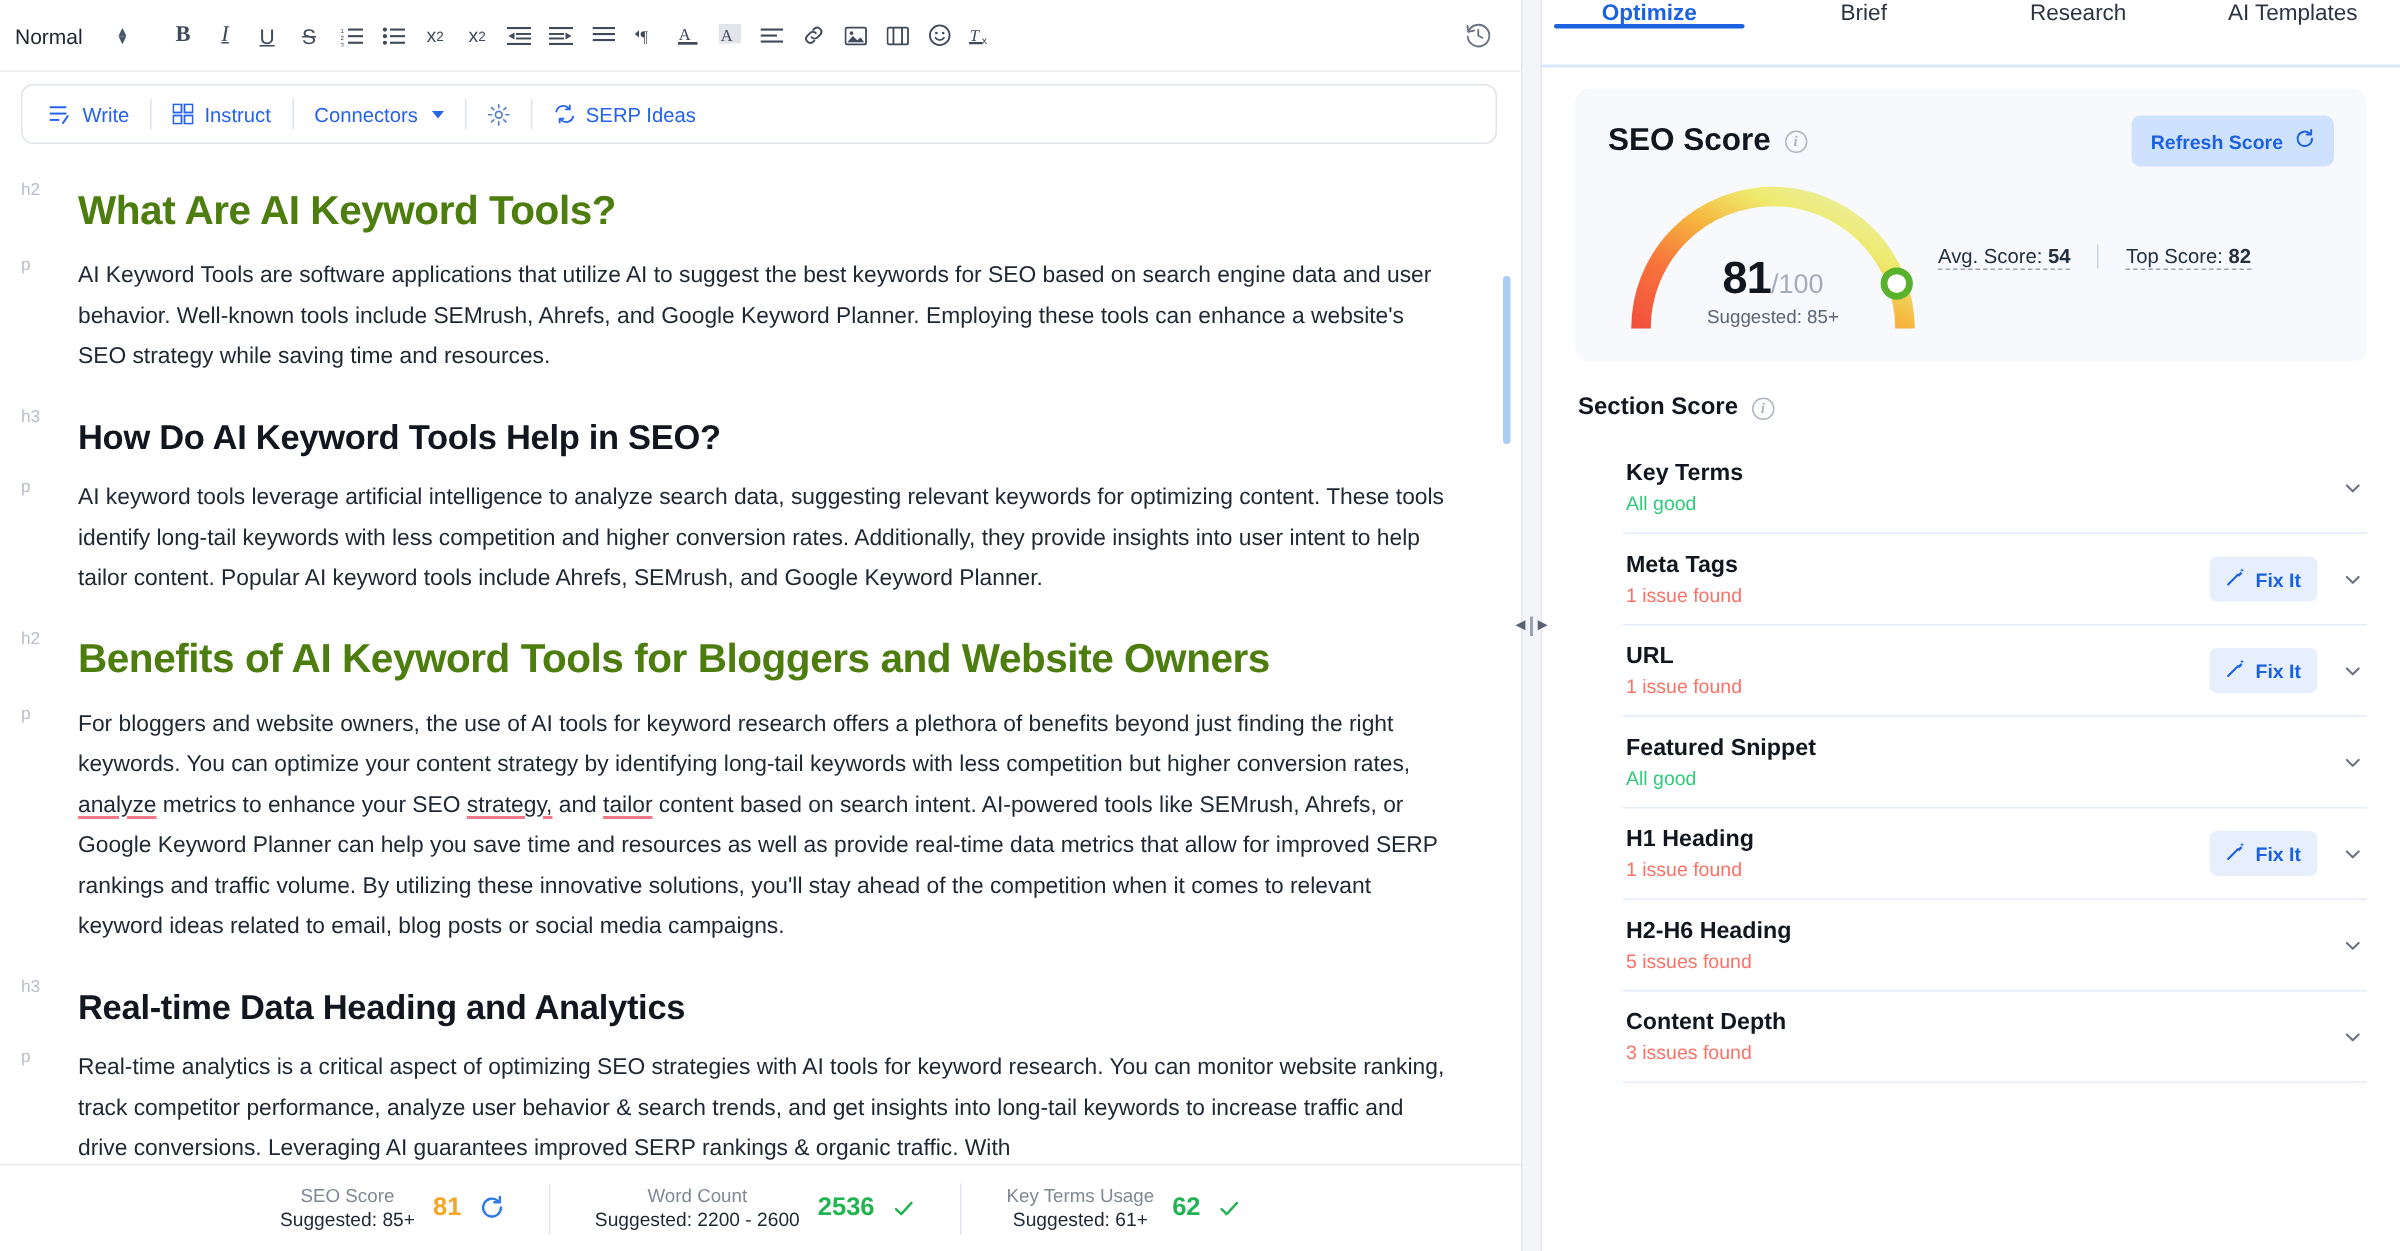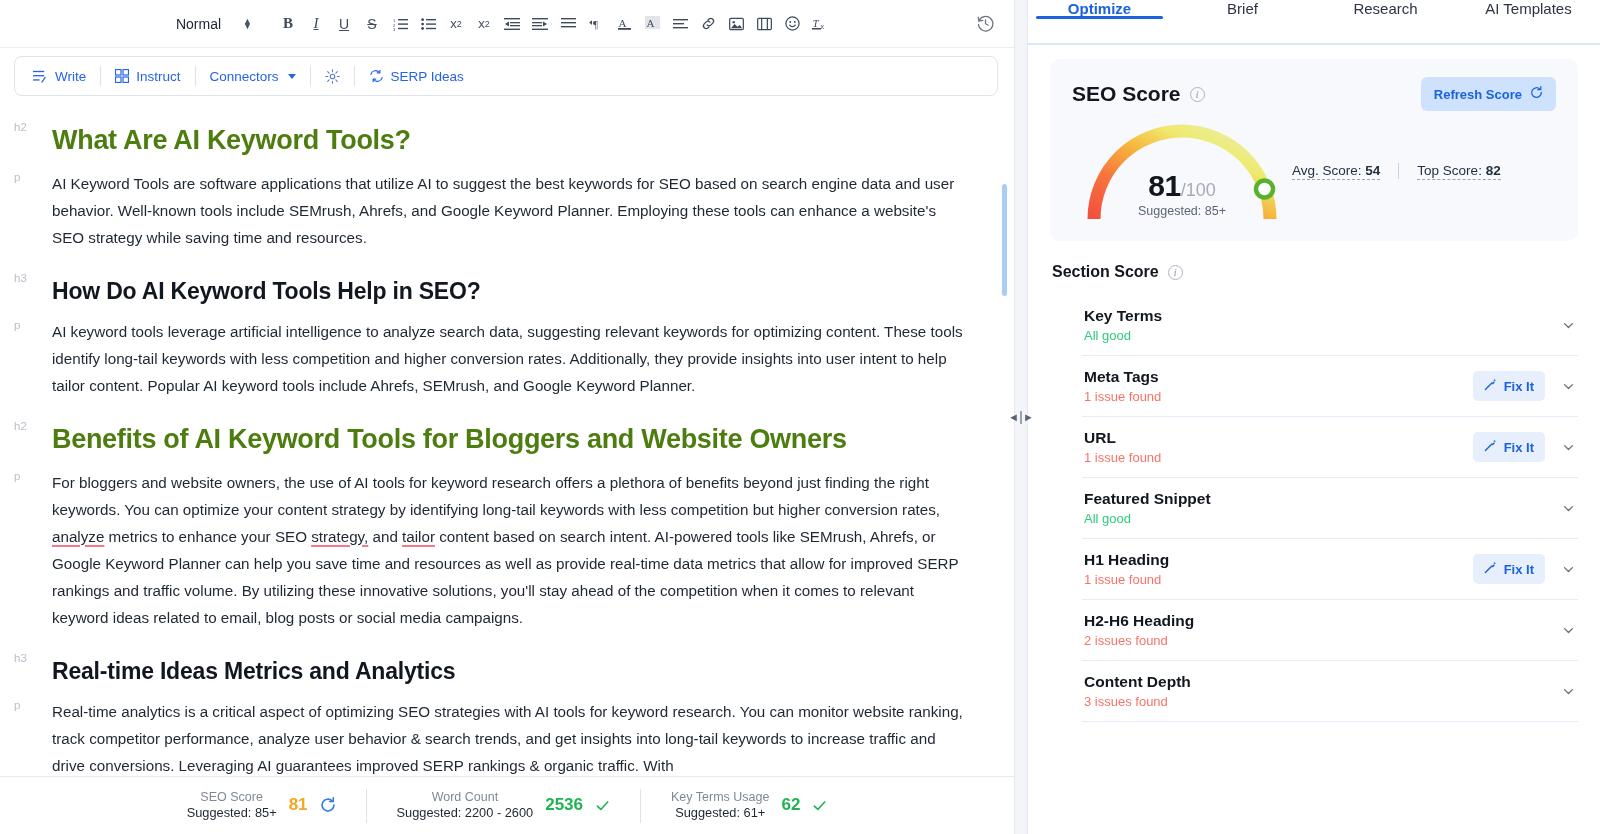--- a/index.html
+++ b/index.html
@@ -18,21 +18,20 @@
     position: relative; background: #fff;
   }
 
   
   .toolbar {
     height: 48px; min-height: 36px;
     display: flex; align-items: center;
     padding: 0 14px 0 10px;
     border-bottom: 1px solid #ececf1;
     position: relative;
-    justify-content: center;
   }
   .style-select {
     display: flex; align-items: center; gap: 22px;
     font-size: 14px; color: #1f2430; padding-right: 6px;
   }
   .style-select .caret-ud { display: flex; flex-direction: column; line-height: .55; font-size: 9px; color: #4a5568; }
   .tb-icons { display: flex; align-items: center; gap: 0px; margin-left: 16px; }
   .tb-btn {
     width: 28px; height: 28px;
     display: flex; align-items: center; justify-content: center;
@@ -441,21 +440,21 @@
           </div>
           <div class="blk">
             <div class="gutter">p</div>
             <div class="blk-content">
               <p class="doc-p"><span>For bloggers and website owners, the use of AI tools for keyword research offers a plethora of benefits beyond just finding the right keywords. You can optimize your content strategy by identifying long-tail keywords with less competition but higher conversion rates, </span><span class="sugg">analyze</span><span> metrics to enhance your SEO </span><span class="sugg">strategy,</span><span> and </span><span class="sugg">tailor</span><span> content based on search intent. AI-powered tools like SEMrush, Ahrefs, or Google Keyword Planner can help you save time and resources as well as provide real-time data metrics that allow for improved SERP rankings and traffic volume. By utilizing these innovative solutions, you'll stay ahead of the competition when it comes to relevant keyword ideas related to email, blog posts or social media campaigns.</span></p>
             </div>
           </div>
           <div class="blk">
             <div class="gutter">h3</div>
             <div class="blk-content">
-              <h3 class="doc-h">Real-time Ideas Metrics and Analytics</h3>
+              <h3 class="doc-h">Real-time Data Heading and Analytics</h3>
             </div>
           </div>
           <div class="blk">
             <div class="gutter">p</div>
             <div class="blk-content">
               <p class="doc-p">Real-time analytics is a critical aspect of optimizing SEO strategies with AI tools for keyword research. You can monitor website ranking, track competitor performance, analyze user behavior &amp; search trends, and get insights into long-tail keywords to increase traffic and drive conversions. Leveraging AI guarantees improved SERP rankings &amp; organic traffic. With</p>
             </div>
           </div>
         </div>
       <div class="ed-scrollbar"></div>
@@ -691,21 +690,21 @@
               <span class="chev">
                 <svg width="15" height="15" viewBox="0 0 16 16">
                   <path d="M3.8 6 L8 10.2 L12.2 6" stroke="currentColor" stroke-width="1.5" fill="none" stroke-linecap="round" stroke-linejoin="round"></path>
                 </svg>
               </span>
             </div>
           </div>
           <div class="sec-row">
             <div class="sec-left">
               <div class="sec-name">H2-H6 Heading</div>
-              <div class="sec-status bad">2 issues found</div>
+              <div class="sec-status bad">5 issues found</div>
             </div>
             <div class="sec-right">
               <button class="fixit hidden">
                 <span><svg width="13" height="13" viewBox="0 0 14 14">
                     <path d="M1.5 12.5 L8.5 5.5" stroke="currentColor" stroke-width="1.5" stroke-linecap="round"></path>
                     <path d="M8.2 5.8 L10.6 3.4 L11.8 4.6 L9.4 7 Z" fill="currentColor"></path>
                     <path d="M11.5 .6 L11.9 1.9 L13.2 2.3 L11.9 2.7 L11.5 4 L11.1 2.7 L9.8 2.3 L11.1 1.9 Z" fill="currentColor"></path>
                   </svg></span>
                 <span>Fix It</span>
               </button>

